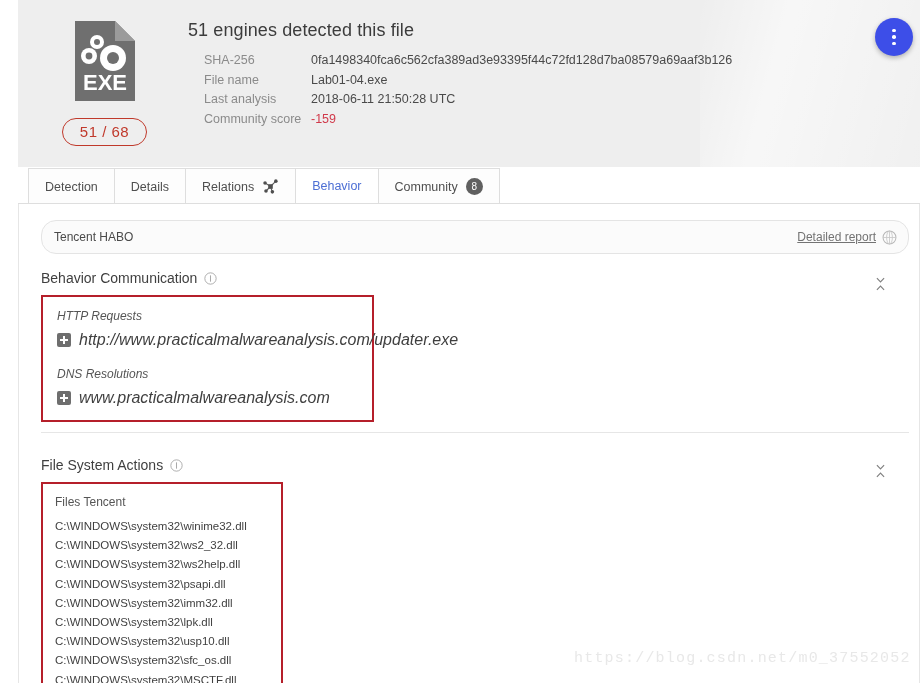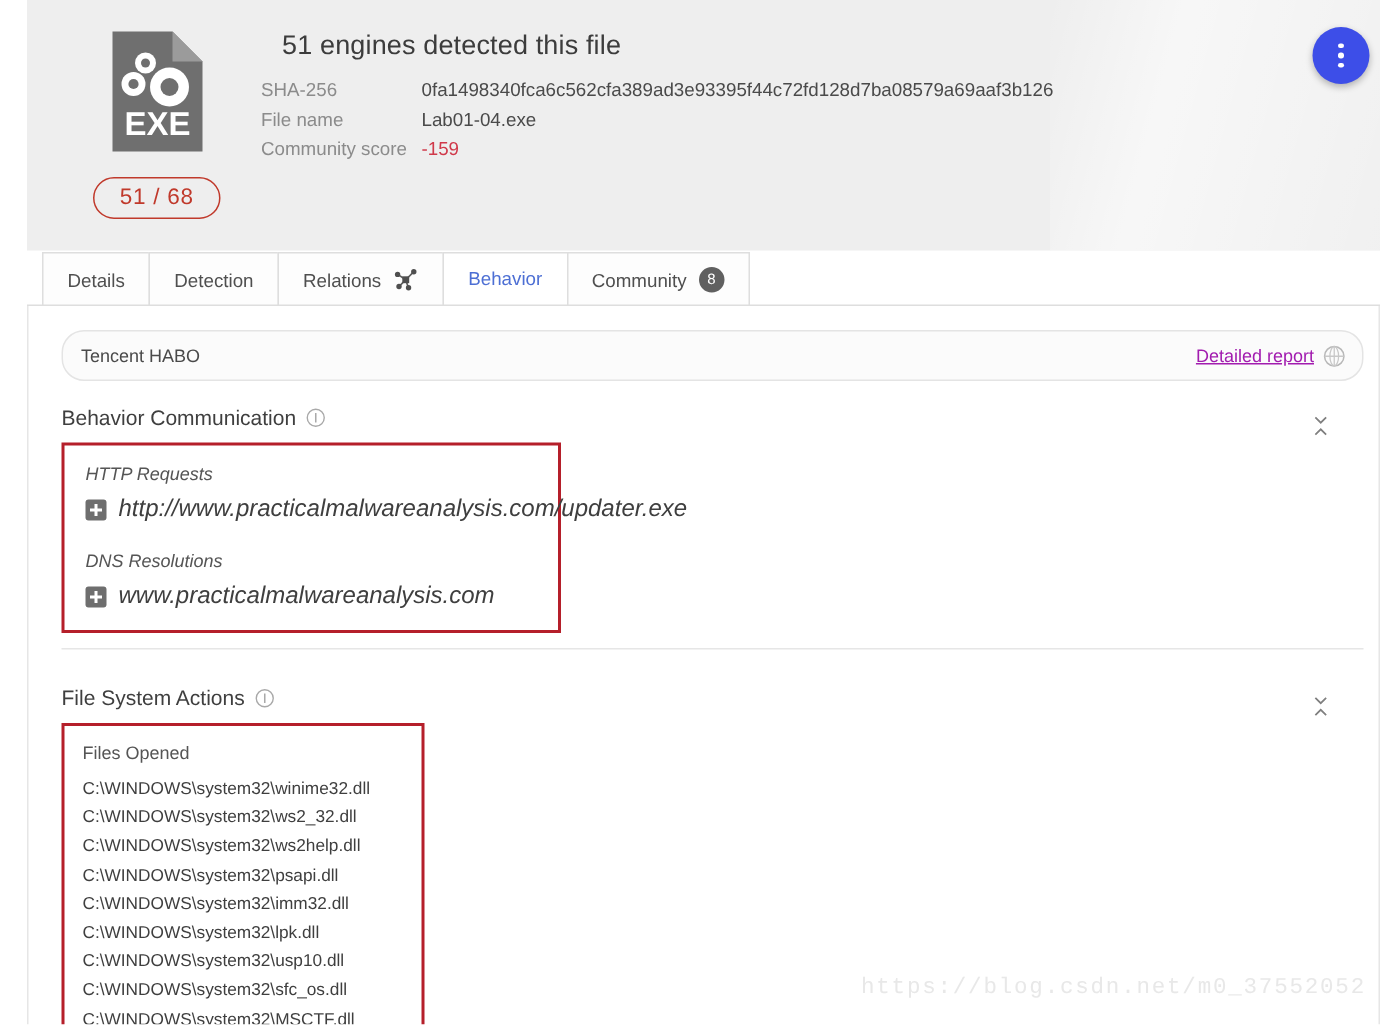--- a/index.html
+++ b/index.html
@@ -31,21 +31,21 @@
     margin: 14px auto 0; display: inline-block;
     border: 1.6px solid #c0392b; border-radius: 20px;
     color: #c0392b; font-size: 15px; padding: 4px 17px 5px;
     letter-spacing: .5px;
   }
 
   .detect-title {
     position: absolute; left: 170px; top: 20px;
     font-size: 18px; color: #3c3c3c; font-weight: 400; letter-spacing: .1px;
   }
-  .meta { position: absolute; left: 156px; top: 51px; font-size: 12.5px; line-height: 19.6px; }
+  .meta { position: absolute; left: 186px; top: 51px; font-size: 12.5px; line-height: 19.6px; }
   .meta-row { display: flex; }
   .meta-label { width: 107px; color: #8b8b8b; }
   .meta-value { color: #4a4a4a; }
   .meta-value.negative { color: #d0394a; }
 
   .fab {
     position: absolute; left: 857px; top: 18px; width: 38px; height: 38px;
     border-radius: 50%; background: #3d4ee8;
     box-shadow: 0 2px 5px rgba(0,0,0,.28);
     display: flex; flex-direction: column; align-items: center; justify-content: center;
@@ -83,21 +83,21 @@
   }
 
   .habo-bar {
     margin: 16px 10px 0 22px; height: 34px;
     border: 1px solid #e4e4e4; border-radius: 15px; background: #fbfbfb;
     display: flex; align-items: center; justify-content: space-between;
     padding: 0 10px 0 12px;
   }
   .habo-name { font-size: 12px; color: #4a4a4a; }
   .habo-right { display: flex; align-items: center; gap: 5px; }
-  .detailed-report { font-size: 12px; color: #a21caf; text-decoration: underline; cursor: pointer; }
+  .detailed-report { font-size: 12px; color: #737373; text-decoration: underline; cursor: pointer; }
   .globe-icon { width: 17px; height: 17px; display: block; }
 
   .section { padding: 16px 10px 8px 22px; position: relative; }
   .section-head { display: flex; align-items: center; gap: 7px; margin-bottom: 9px; }
   .section-title { font-size: 14px; color: #3f3f3f; }
   .info-icon { width: 13px; height: 13px; display: block; }
   .collapse-ctl {
     position: absolute; right: 32px; top: 20px; width: 14px; height: 20px;
     display: flex; flex-direction: column; align-items: center; justify-content: center;
     gap: 2px; cursor: pointer;
@@ -164,38 +164,42 @@
     <div class="meta">
       <div class="meta-row">
         <div class="meta-label">SHA-256</div>
         <div class="meta-value">0fa1498340fca6c562cfa389ad3e93395f44c72fd128d7ba08579a69aaf3b126</div>
       </div>
       <div class="meta-row">
         <div class="meta-label">File name</div>
         <div class="meta-value">Lab01-04.exe</div>
       </div>
       <div class="meta-row">
+        <div class="meta-label">Last analysis</div>
+        <div class="meta-value">2018-06-11 21:50:28 UTC</div>
+      </div>
+      <div class="meta-row">
         <div class="meta-label">Community score</div>
         <div class="meta-value negative">-159</div>
       </div>
     </div>
 
     <div class="fab">
       <span class="dot"></span>
       <span class="dot"></span>
       <span class="dot"></span>
     </div>
   </div>
 
   <div class="tabs">
     <div class="tab">
+      <span>Detection</span>
+    </div>
+    <div class="tab">
       <span>Details</span>
-    </div>
-    <div class="tab">
-      <span>Detection</span>
     </div>
     <div class="tab">
       <span>Relations</span>
       <svg class="relations-icon" viewBox="0 0 20 20">
         <line x1="10" y1="10" x2="16" y2="4" stroke="#5c5c5c" stroke-width="1.3"></line>
         <line x1="10" y1="10" x2="4" y2="6" stroke="#5c5c5c" stroke-width="1.3"></line>
         <line x1="10" y1="10" x2="5" y2="15" stroke="#5c5c5c" stroke-width="1.3"></line>
         <line x1="10" y1="10" x2="12" y2="16" stroke="#5c5c5c" stroke-width="1.3"></line>
         <rect x="7.3" y="7.3" width="5.4" height="5.4" fill="#4f4f4f"></rect>
         <circle cx="16.3" cy="3.7" r="2.1" fill="#4f4f4f"></circle>
@@ -272,21 +276,21 @@
       <div class="collapse-ctl">
         <svg class="chev" viewBox="0 0 10 6">
           <polyline points="1,1 5,5 9,1" fill="none" stroke="#808080" stroke-width="1.3"></polyline>
         </svg>
         <svg class="chev" viewBox="0 0 10 6">
           <polyline points="1,5 5,1 9,5" fill="none" stroke="#808080" stroke-width="1.3"></polyline>
         </svg>
       </div>
 
       <div class="redbox fs-box">
-        <div class="sub-label">Files Opened</div>
+        <div class="sub-label">Files Tencent</div>
         <div class="file-list">
           <div class="file-path">C:\WINDOWS\system32\winime32.dll</div>
           <div class="file-path">C:\WINDOWS\system32\ws2_32.dll</div>
           <div class="file-path">C:\WINDOWS\system32\ws2help.dll</div>
           <div class="file-path">C:\WINDOWS\system32\psapi.dll</div>
           <div class="file-path">C:\WINDOWS\system32\imm32.dll</div>
           <div class="file-path">C:\WINDOWS\system32\lpk.dll</div>
           <div class="file-path">C:\WINDOWS\system32\usp10.dll</div>
           <div class="file-path">C:\WINDOWS\system32\sfc_os.dll</div>
           <div class="file-path">C:\WINDOWS\system32\MSCTF.dll</div>

